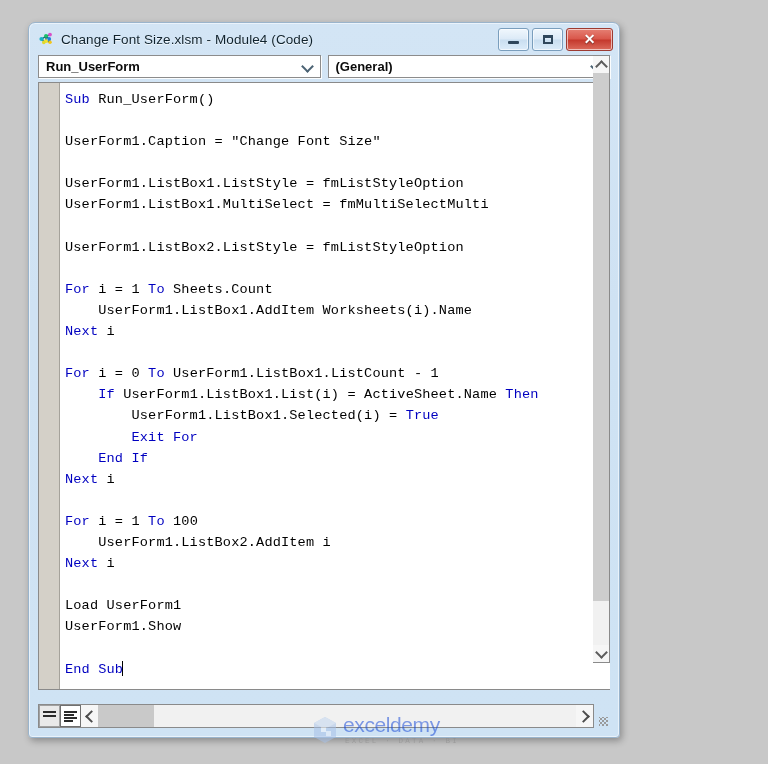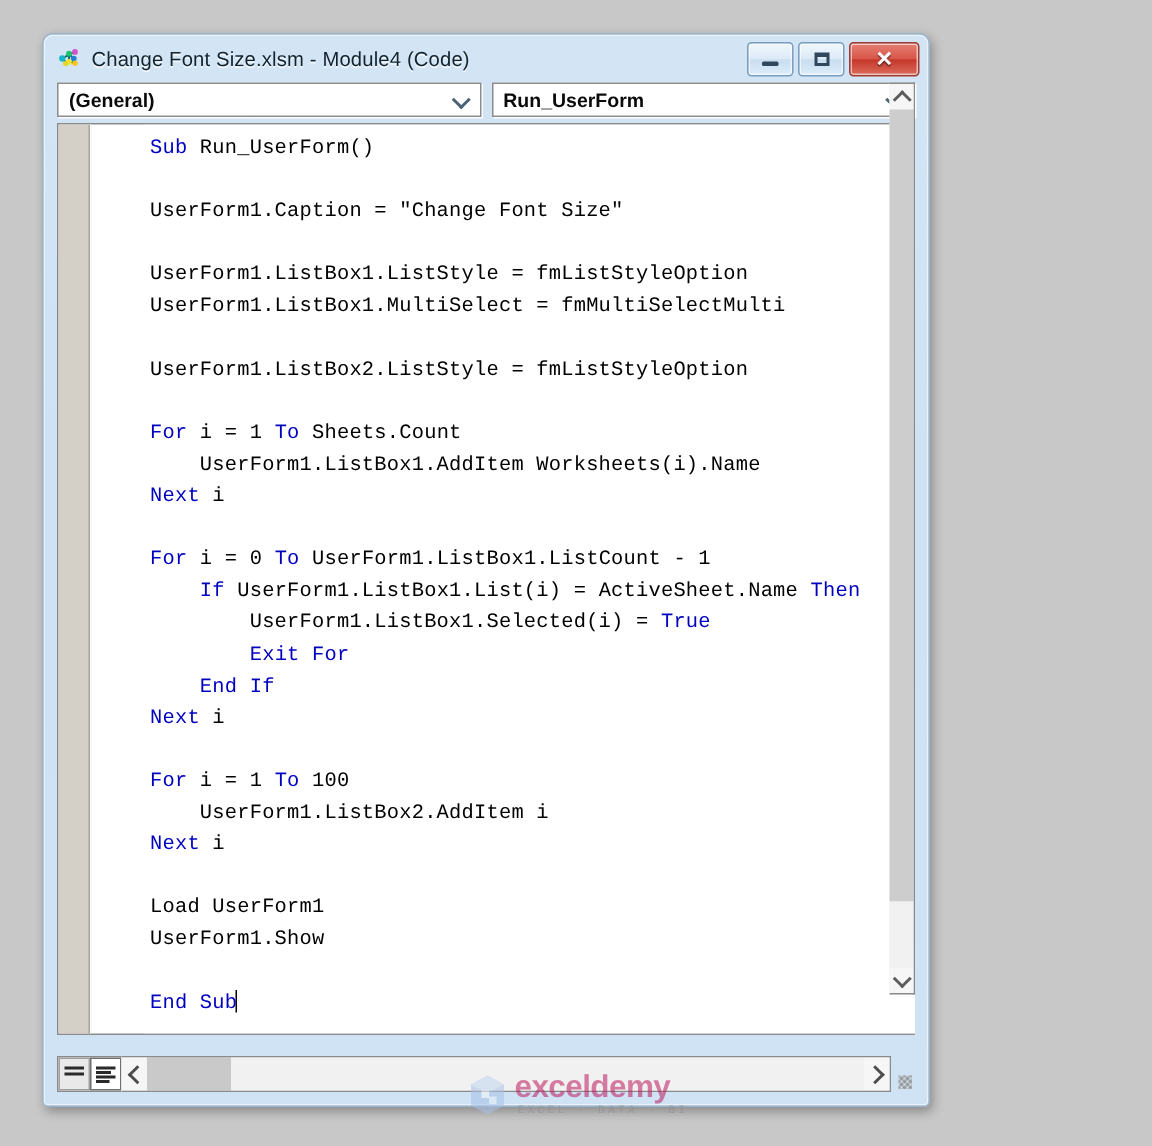--- a/index.html
+++ b/index.html
@@ -166,21 +166,20 @@
     flex: 1 1 auto;
     background: #ffffff;
     font-family: "Liberation Mono", "DejaVu Sans Mono", monospace;
     font-size: 13.6px;
     line-height: 21.1px;
     color: #000000;
     padding: 6px 0 0 4px;
     white-space: pre;
     overflow: hidden;
     letter-spacing: 0.15px;
-    margin-left: 35px;
   }
   .kw { color: #0000c0; }
   .caret {
     display: inline-block;
     width: 1px;
     height: 15px;
     background: #000;
     vertical-align: -3px;
     margin-left: -1px;
   }
@@ -336,22 +335,22 @@
   }
   #wm-logo {
     width: 26px; height: 28px;
     flex: 0 0 26px;
     margin-right: 5px;
     position: relative;
   }
   #wm-textwrap { display: flex; flex-direction: column; line-height: 1; }
   #wm-name {
     font-size: 21px;
-    font-weight: bold;
-    color: #be185d;
+    font-weight: normal;
+    color: #1d4ed8;
     letter-spacing: -0.4px;
   }
   #wm-tag {
     font-size: 7.5px;
     color: #8b8b8b;
     letter-spacing: 2.2px;
     margin-top: 3px;
     margin-left: 2px;
     font-family: Liberation Mono, monospace;
   }
@@ -385,25 +384,25 @@
         <span class="glyph-max"></span>
       </div>
       <div class="winbtn close">
         <span class="glyph-close">✕</span>
       </div>
     </div>
   </div>
 
   <div id="dropdown-row">
     <div class="combo">
+      <span class="combo-text">Run_UserForm</span>
+      <span class="chev"></span>
+    </div>
+    <div class="combo">
       <span class="combo-text">(General)</span>
-      <span class="chev"></span>
-    </div>
-    <div class="combo">
-      <span class="combo-text">Run_UserForm</span>
       <span class="chev"></span>
     </div>
   </div>
 
   <div id="code-pane">
     <div id="margin-indicator"></div>
     <div id="code-text"><div><span class="kw">Sub </span><span>Run_UserForm()</span></div><div>&nbsp;</div><div><span>UserForm1.Caption = "Change Font Size"</span></div><div>&nbsp;</div><div><span>UserForm1.ListBox1.ListStyle = fmListStyleOption</span></div><div><span>UserForm1.ListBox1.MultiSelect = fmMultiSelectMulti</span></div><div>&nbsp;</div><div><span>UserForm1.ListBox2.ListStyle = fmListStyleOption</span></div><div>&nbsp;</div><div><span class="kw">For </span><span>i = 1 </span><span class="kw">To </span><span>Sheets.Count</span></div><div><span>    UserForm1.ListBox1.AddItem Worksheets(i).Name</span></div><div><span class="kw">Next </span><span>i</span></div><div>&nbsp;</div><div><span class="kw">For </span><span>i = 0 </span><span class="kw">To </span><span>UserForm1.ListBox1.ListCount - 1</span></div><div><span>    </span><span class="kw">If </span><span>UserForm1.ListBox1.List(i) = ActiveSheet.Name </span><span class="kw">Then</span></div><div><span>        UserForm1.ListBox1.Selected(i) = </span><span class="kw">True</span></div><div><span>        </span><span class="kw">Exit For</span></div><div><span>    </span><span class="kw">End If</span></div><div><span class="kw">Next </span><span>i</span></div><div>&nbsp;</div><div><span class="kw">For </span><span>i = 1 </span><span class="kw">To </span><span>100</span></div><div><span>    UserForm1.ListBox2.AddItem i</span></div><div><span class="kw">Next </span><span>i</span></div><div>&nbsp;</div><div><span>Load UserForm1</span></div><div><span>UserForm1.Show</span></div><div>&nbsp;</div><div><span class="kw">End Sub</span><span class="caret"></span></div></div>
   </div>
 
   <div id="vscroll">

